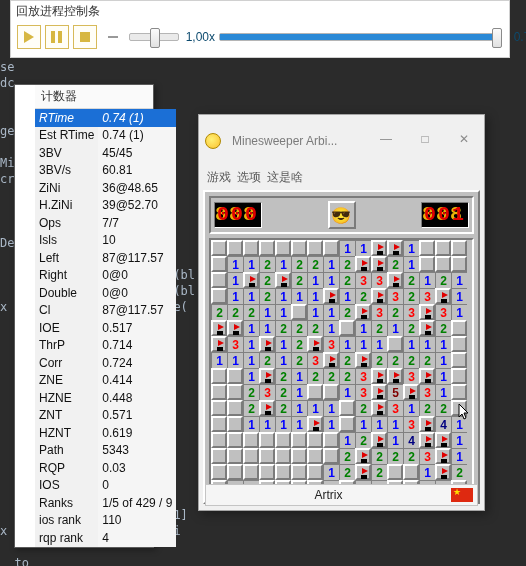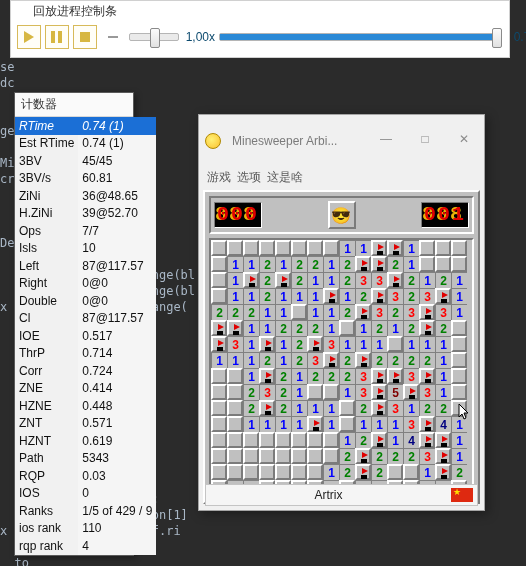--- a/index.html
+++ b/index.html
@@ -31,21 +31,21 @@
 
   
   .replay-bar {
     position: absolute;
     top: 0; left: 10px; width: 498px; height: 56px;
     background: #fff;
     border: 1px solid #d0d0d0;
   }
   .replay-title {
     position: absolute;
-    top: 2px; left: 22px;
+    top: 2px; left: 5px;
     color: #333;
     font-size: 12px;
   }
   .replay-controls {
     position: absolute;
     top: 24px; left: 6px;
     display: flex;
     align-items: center;
     gap: 4px;
   }
@@ -90,26 +90,27 @@
     color:#0c4a6e;
     font-size:12px;
     text-align:right;
   }
   .speed-label {width:32px;}
   .time-label {width:32px;}
 
   
   .stats-panel {
     position:absolute;
-    top: 92px; left:14px;
+    top: 84px; left:14px;
     width: 118px;
     background:#fff;
     border:1px solid #5a5a5a;
     box-shadow: 2px 2px 6px rgba(0,0,0,0.35);
     font-size:12px;
+    padding-left:20px;
   }
   .stats-title {
     background:#fafafa;
     color:#333;
     padding:3px 6px;
     border-bottom:1px solid #d8d8d8;
   }
   table.stats {
     border-collapse: collapse;
     width:100%;

